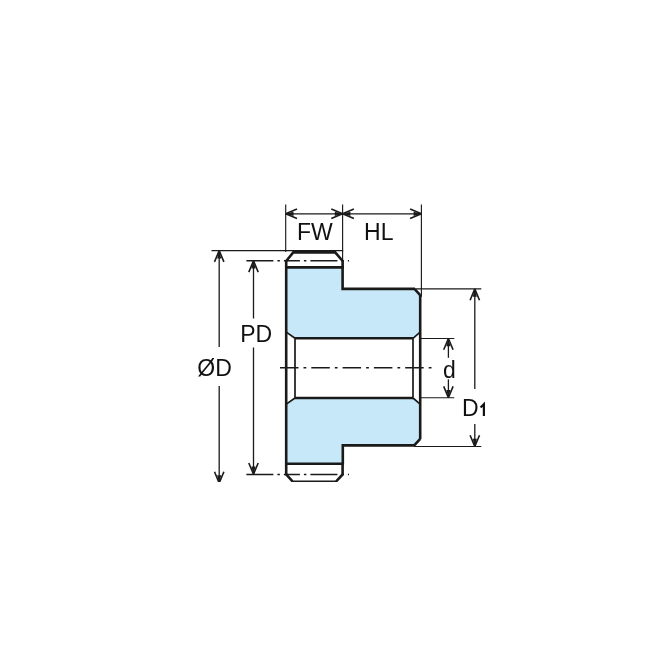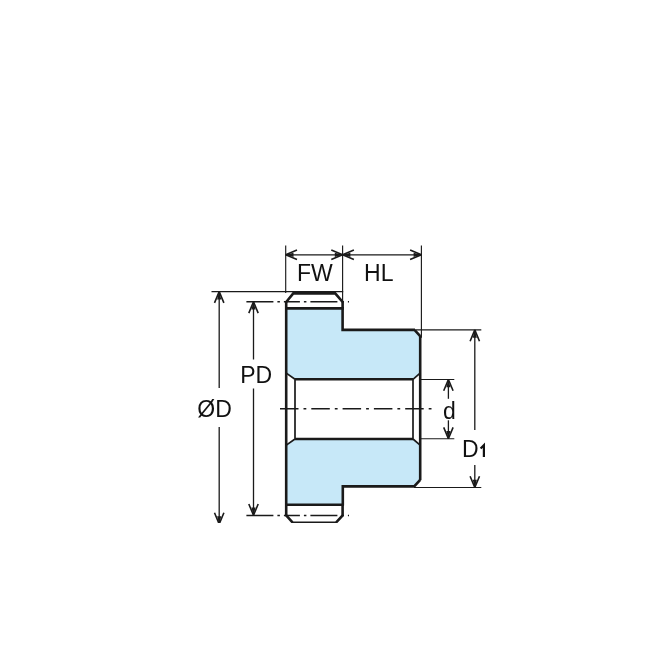--- a/index.html
+++ b/index.html
@@ -1,16 +1,16 @@
 <!DOCTYPE html>
 <html><head>
 <meta charset="utf-8">
 <style>
   html,body{margin:0;padding:0;background:#ffffff;}
-  .page{width:670px;height:482px;position:relative;background:#ffffff;overflow:hidden;filter:blur(0px);margin-top:41px;}
+  .page{width:670px;height:482px;position:relative;background:#ffffff;overflow:hidden;filter:blur(0px);}
   text{font-family:"Liberation Sans",sans-serif;fill:#111111;}
 </style>
 </head>
 <body>
 <div class="page">
 <svg width="670" height="670" viewBox="0 0 670 670" xmlns="http://www.w3.org/2000/svg">
 
   <rect x="0" y="0" width="670" height="670" fill="#ffffff"></rect>
   <defs>
 

